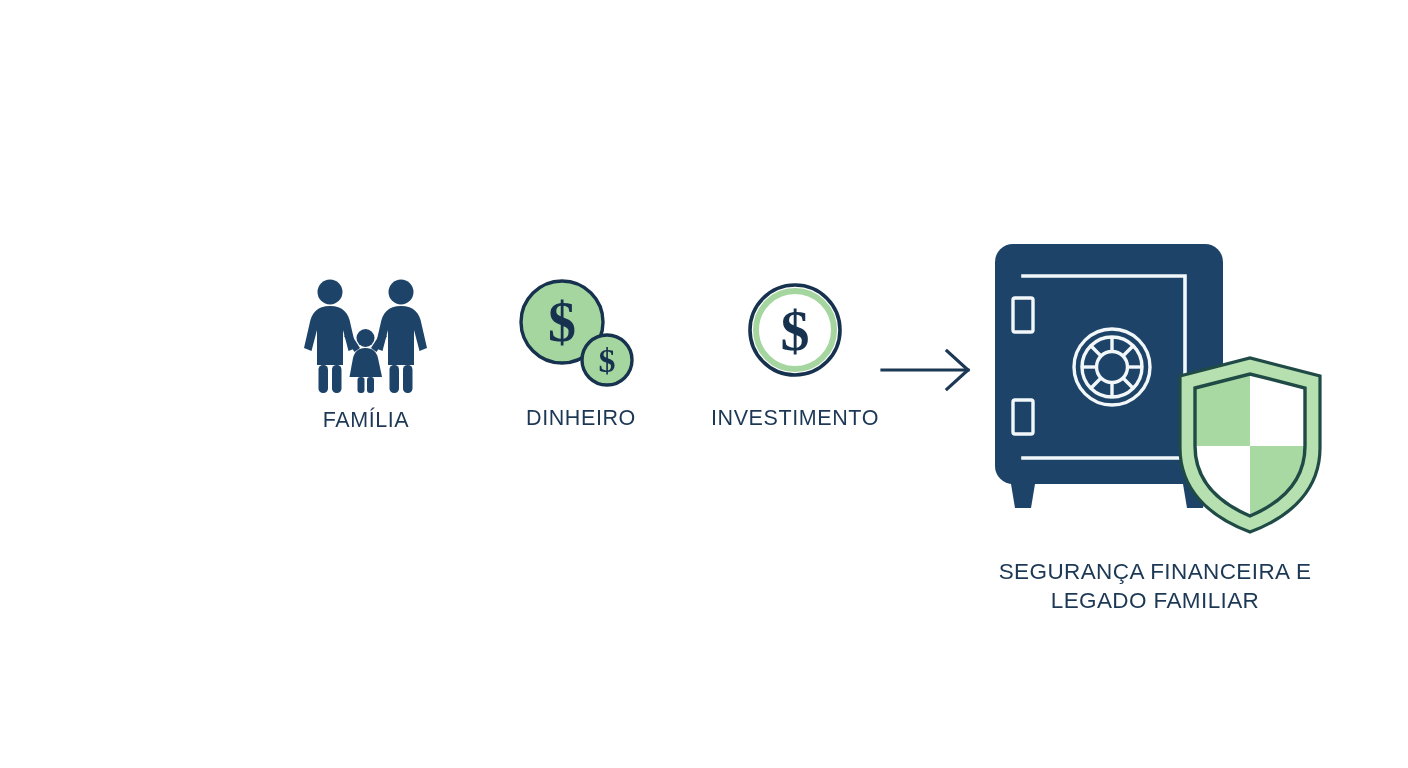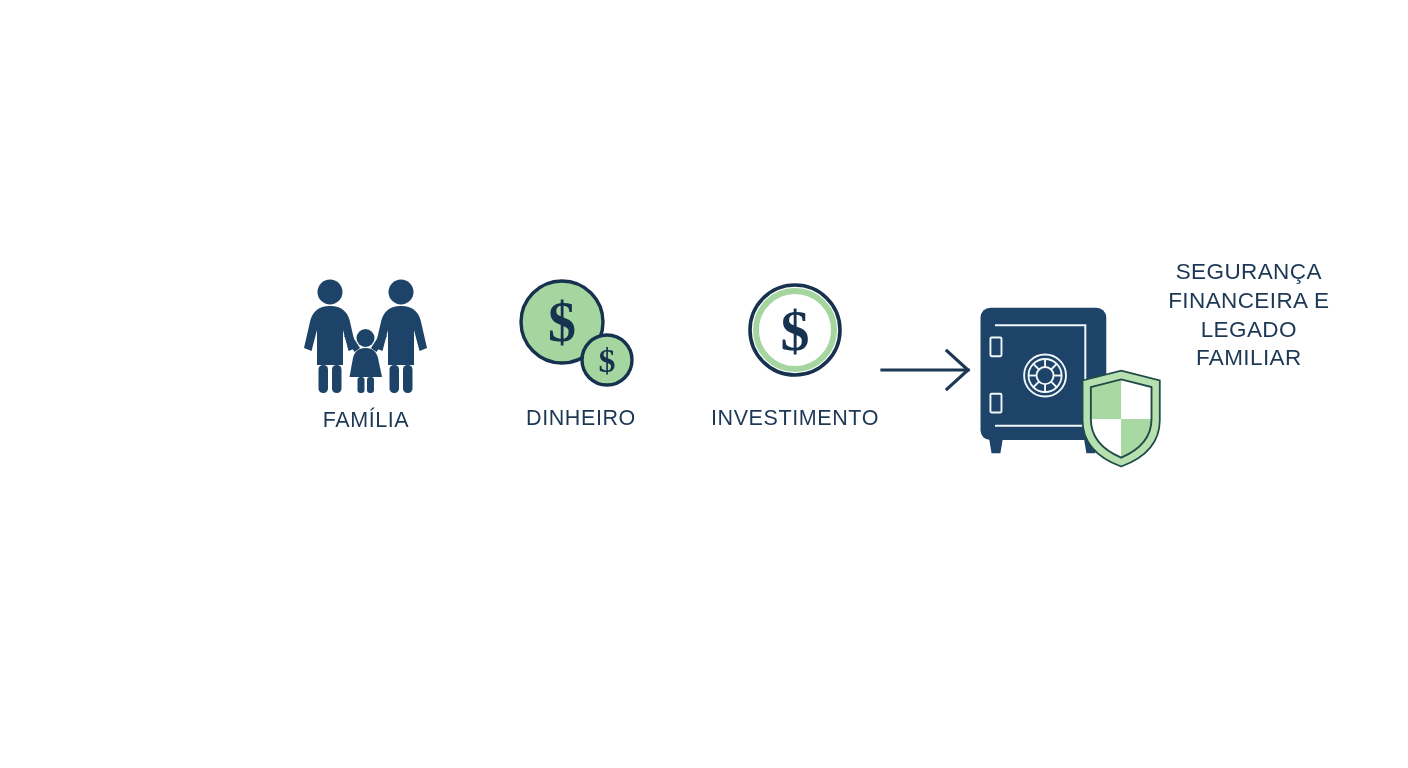--- a/index.html
+++ b/index.html
@@ -54,22 +54,22 @@
     height: 56px;
   }
 
   
   #result-block {
     position: absolute;
     left: 975px;
     top: 236px;
     width: 360px;
     display: flex;
-    flex-direction: row;
-    align-items: flex-start;
+    flex-direction: column;
+    align-items: center;
   }
   #result-graphic {
     display: block;
   }
   .result-caption {
     margin-top: 22px;
     font-size: 22.5px;
     line-height: 1.28;
     letter-spacing: 0.4px;
     text-align: center;

